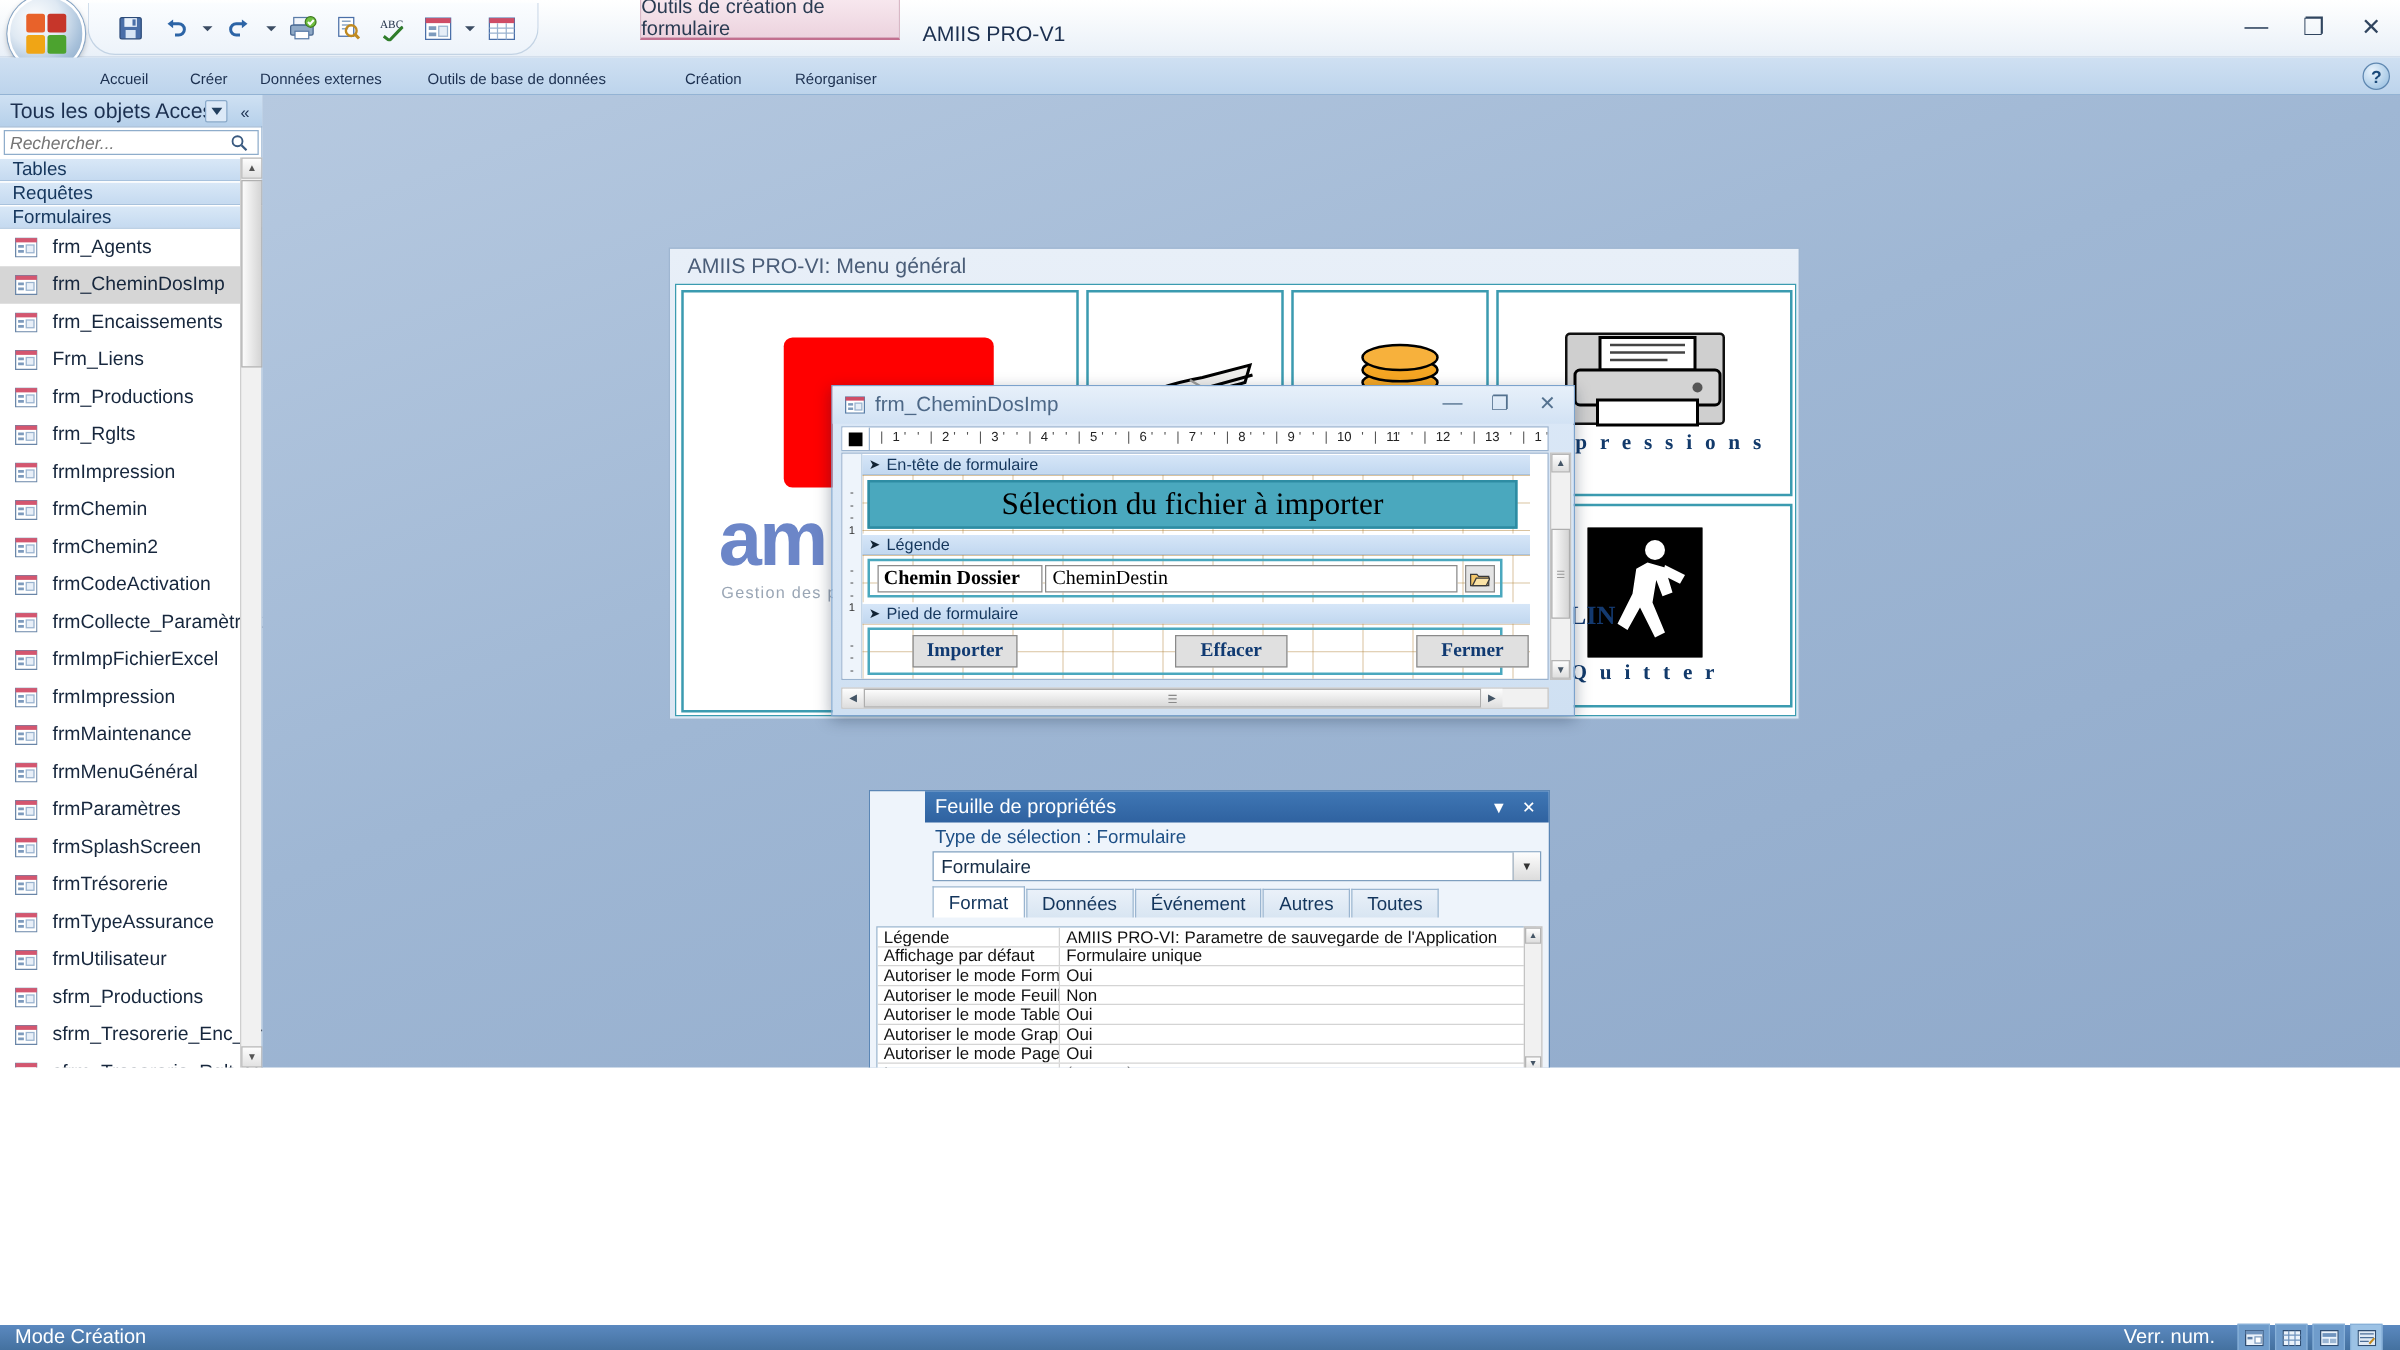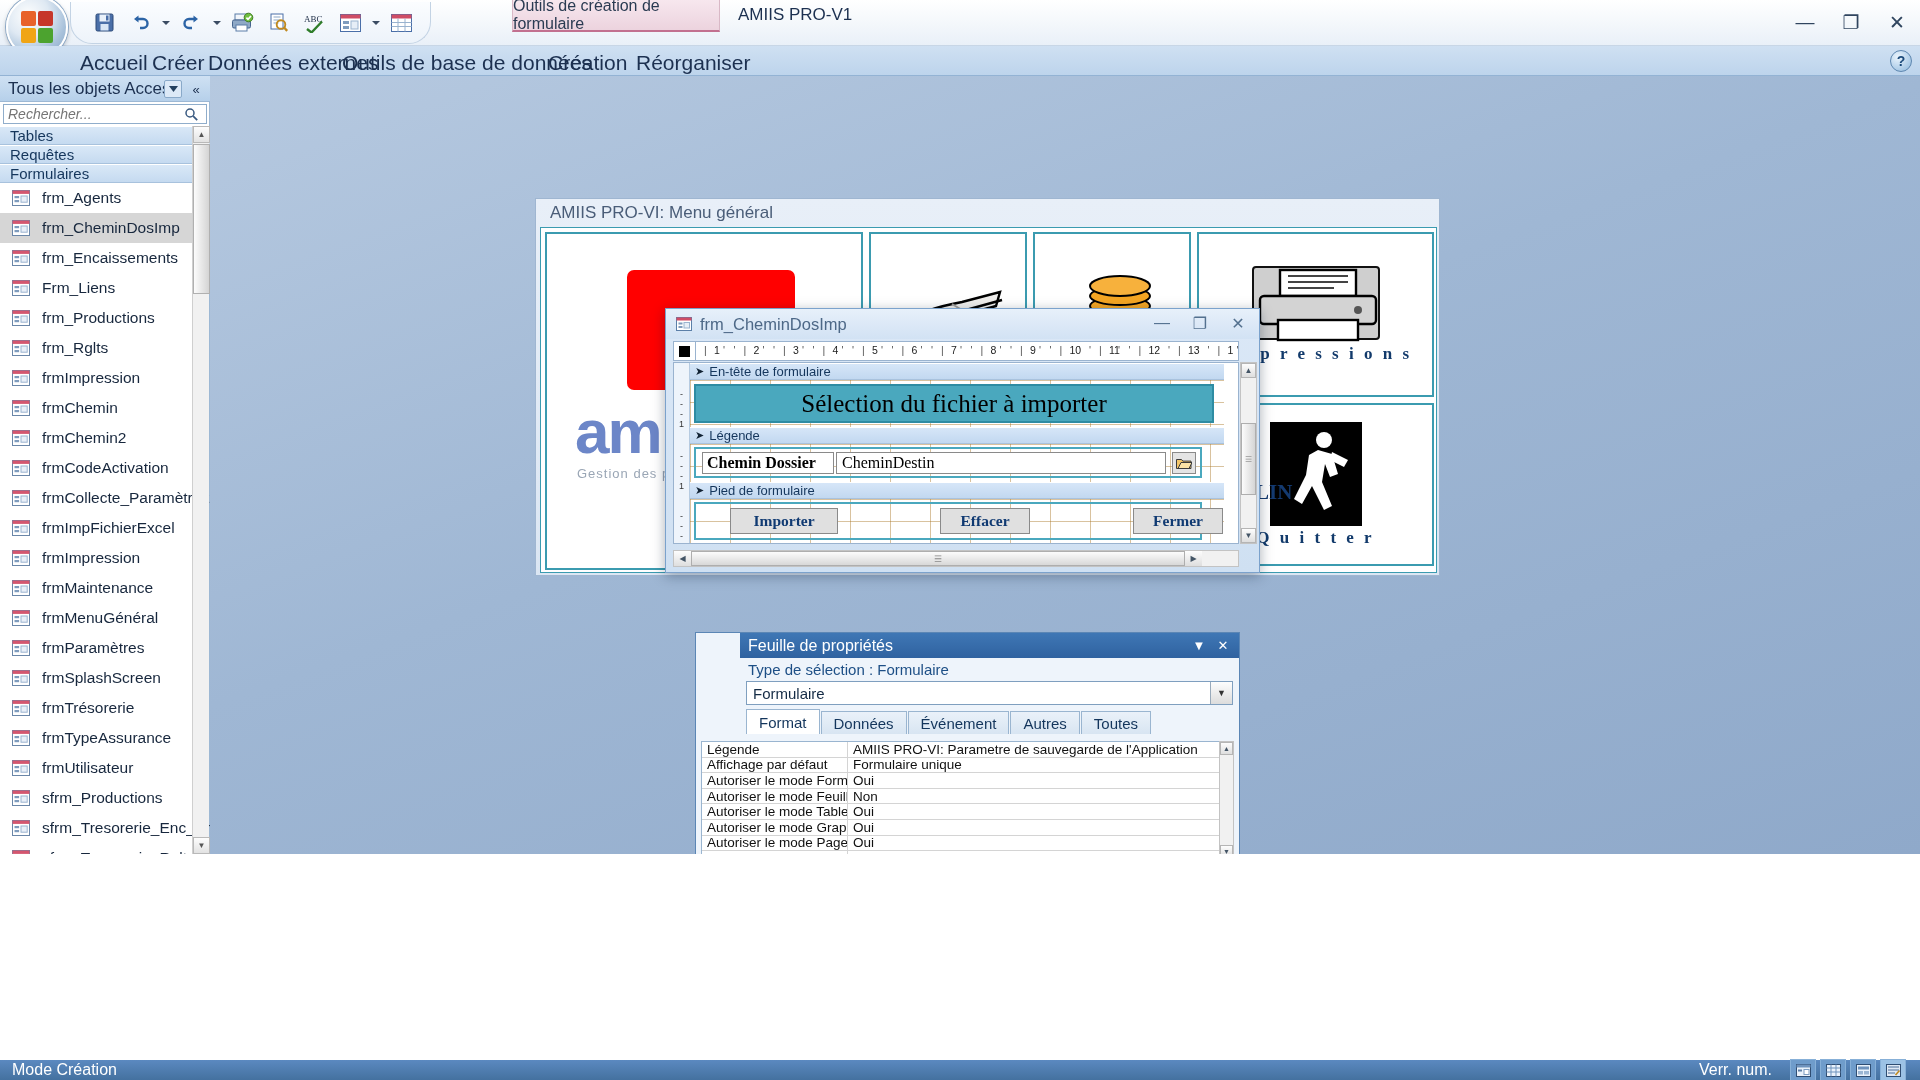--- a/index.html
+++ b/index.html
@@ -49,35 +49,35 @@
            border-top:4px solid #3b4c63; margin-left:1px; cursor:pointer;}
 
   .ctx-tab {
     position:absolute; left:512px; top:0; width:208px; height:32px;
     background:linear-gradient(#f7e7ee,#ecd3de);
     border:1px solid #d9b8c6; border-bottom:2px solid #c2708f; border-top:none;
     display:flex; align-items:center; justify-content:center;
     font-size:16px; color:#2a3b52;
   }
   .apptitle {
-    position:absolute; left:738px; top:5px; font-size:17px; color:#1c3050;
+    position:absolute; left:738px; top:18px; font-size:17px; color:#1c3050;
   }
   .wbtns { position:absolute; right:0; top:0; height:44px; display:flex; align-items:center; }
   .wbtn { width:46px; height:34px; display:flex; align-items:center; justify-content:center;
           cursor:pointer; color:#30455f; font-size:19px; }
 
   
   .ribbon {
     position:absolute; left:0; top:46px; width:1920px; height:30px;
     background:linear-gradient(#cfe0f2,#bdd4ec);
     border-bottom:1px solid #93b3d4;
   }
   .rtab {
     position:absolute; top:0; height:34px; padding:0 12px;
-    display:flex; align-items:center; font-size:21px; color:#1c3050; cursor:pointer;
+    display:flex; align-items:center; font-size:12px; color:#1c3050; cursor:pointer;
   }
   .help-icon {
     position:absolute; right:8px; top:4px; width:22px; height:22px; border-radius:50%;
     background:radial-gradient(circle at 35% 30%,#eaf4fd,#8fb9dd);
     border:1px solid #5e87b0; color:#1b4a7a; font-size:14px; font-weight:bold;
     display:flex; align-items:center; justify-content:center; cursor:pointer;
   }
 
   
   .navpane {
@@ -854,21 +854,21 @@
             </svg>
           </div>
         </div>
 
         <div class="sectionbar" style="top:119px;">
           <span class="arrow">➤</span>
           <span>Pied de formulaire</span>
         </div>
         <div class="grid-area" style="top:136px;height:44px;">
           <div style="position:absolute;left:4px;top:3px;width:508px;height:38px;border:2px solid #4aa8be;"></div>
-          <div class="ctl-btn" style="left:40px;top:9px;width:108px;height:26px;">
+          <div class="ctl-btn" style="left:40px;top:9px;width:84px;height:26px;">
             <span>Importer</span>
           </div>
           <div class="ctl-btn" style="left:250px;top:9px;width:90px;height:26px;">
             <span>Effacer</span>
           </div>
           <div class="ctl-btn" style="left:443px;top:9px;width:90px;height:26px;">
             <span>Fermer</span>
           </div>
         </div>
       </div>

